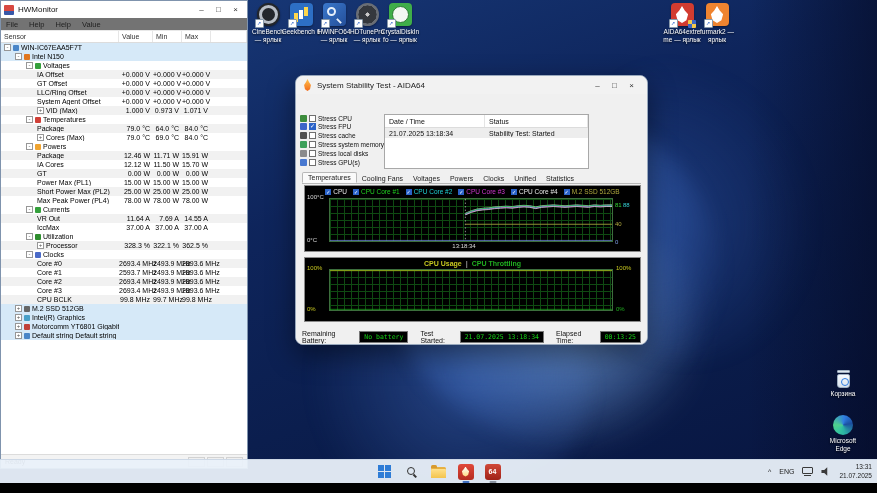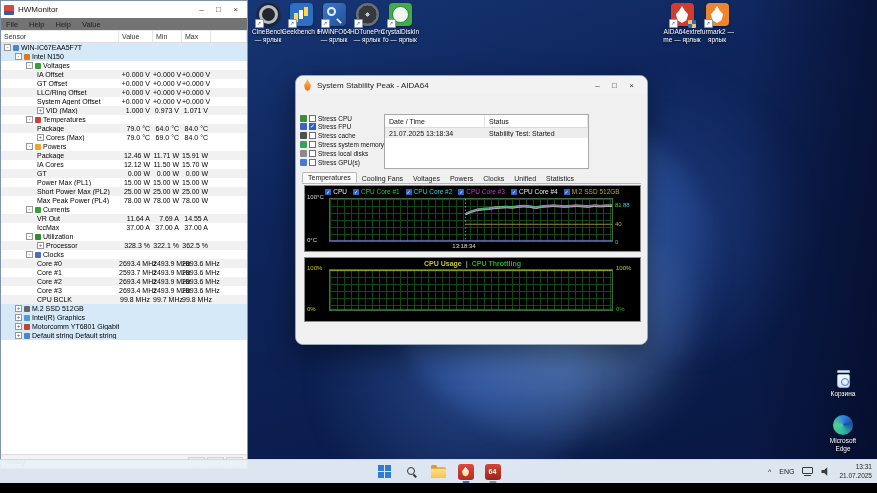--- a/index.html
+++ b/index.html
@@ -543,21 +543,21 @@
         <div class="pane"></div>
         <div class="pane"></div>
         <div class="pane"></div>
       </div>
     </div>
   </div>
 
   <div id="aida">
     <div class="aida-title">
       <div class="flameic"></div>
-      <span>System Stability Peak - AIDA64</span>
+      <span>System Stability Test - AIDA64</span>
       <div class="wbtns">
         <div class="wbtn">–</div>
         <div class="wbtn">□</div>
         <div class="wbtn">×</div>
       </div>
     </div>
     <div class="aida-body">
       <div id="aida-checks">
           <div class="chkrow" style="top: 20px;">
             <div class="oic oi-cpu"></div>
@@ -666,20 +666,28 @@
             <svg viewBox="0 0 284 42" preserveAspectRatio="none" style="position: absolute; left: 0px; top: 0px; width: 100%; height: 100%;">
               <polyline points="0.0,0.7 284.0,0.7" fill="none" stroke="#d8d820" stroke-width="0.7"></polyline>
               <polyline points="0.0,41.3 284.0,41.3" fill="none" stroke="#20b020" stroke-width="0.7"></polyline>
             </svg>
           </div>
           <div class="axlab" style="color: rgb(200, 200, 32); left: 2px; top: 7px;">100%</div>
           <div class="axlab" style="color: rgb(200, 200, 32); left: 2px; top: 48px;">0%</div>
           <div class="axlab" style="color: rgb(200, 200, 32); left: 311px; top: 7px;">100%</div>
           <div class="axlab" style="color: rgb(32, 176, 32); left: 311px; top: 48px;">0%</div>
         </div>
+      <div class="lcdrow">
+        <span>Remaining Battery:</span>
+        <span class="lcd">No battery</span>
+        <span style="margin-left:12px;">Test Started:</span>
+        <span class="lcd">21.07.2025 13:18:34</span>
+        <span style="margin-left:12px;">Elapsed Time:</span>
+        <span class="lcd">00:13:25</span>
+      </div>
 
     </div>
   </div>
 
   <div class="taskbar">
     <div class="tb-center" id="tb-center">
         <div class="tbi">
           <div class="startic"></div>
         </div>
         <div class="tbi">

